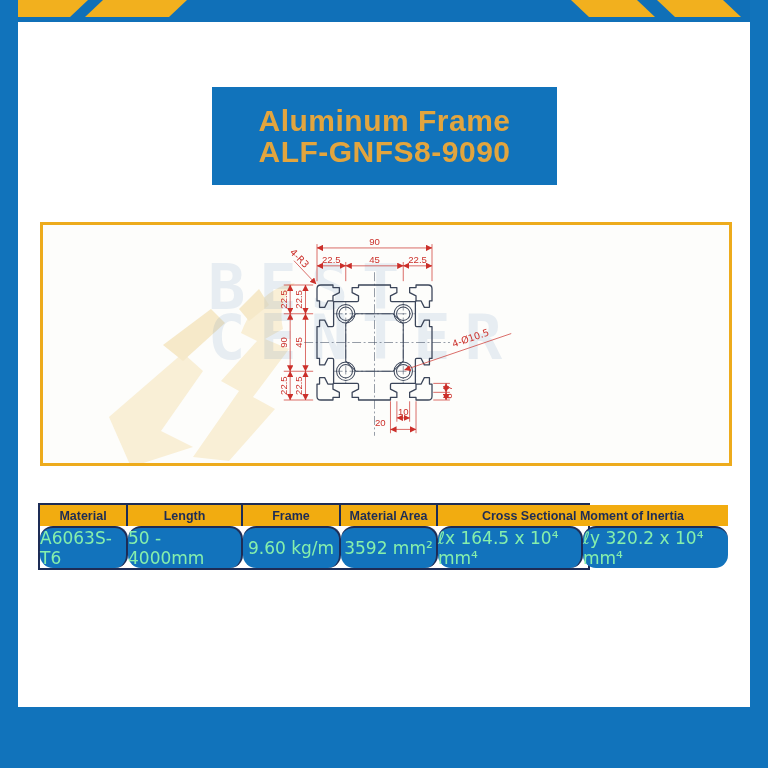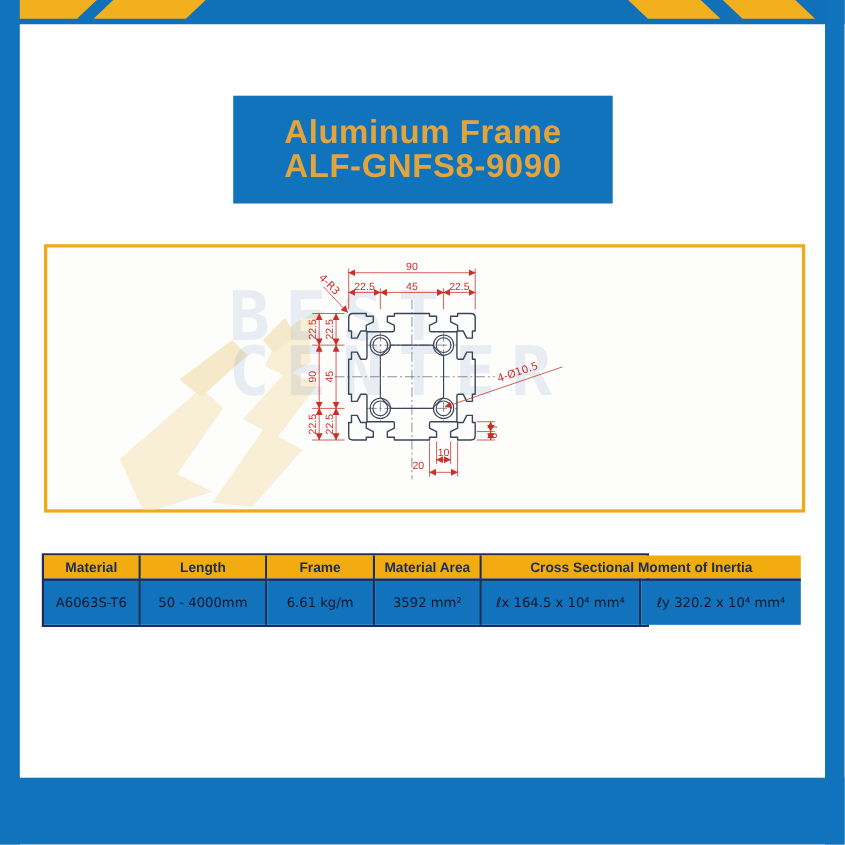--- a/index.html
+++ b/index.html
@@ -21,23 +21,23 @@
            font-weight:bold;font-size:62px;line-height:50px;letter-spacing:14px;
            color:rgba(35,100,170,0.10);white-space:nowrap;}
   .logo-svg,.draw-svg{position:absolute;left:0;top:0;}
   
   .spec-table{position:absolute;left:38px;top:503px;width:552px;border:2px solid #1d2c56;box-sizing:border-box;}
   .t-head{display:grid;grid-template-columns:88px 115px 98px 97px 290px;}
   .t-body{display:grid;grid-template-columns:88px 115px 98px 97px 145px 145px;}
   .th{height:21px;background:#f2ac10;color:#1d2c56;font-size:12.5px;font-weight:bold;
       display:flex;align-items:center;justify-content:center;border-right:2px solid #1d2c56;box-sizing:border-box;}
   .t-head .th:last-child{border-right:none;}
-  .td{height:42px;background:#1273bc;color:#0f172a;font-size:12px;
+  .td{height:42px;background:#1273bc;color:#86efac;font-size:17px;
       font-family:"DejaVu Sans",sans-serif;border-right:2px solid #1d2c56;box-sizing:border-box;
-      border-top:2px solid #1d2c56;display:flex;align-items:center;justify-content:center;}
+      border-top:2px solid #1d2c56;display:flex;align-items:center;justify-content:center;border-radius:13px;}
   .t-body .td:last-child{border-right:none;}
 </style>
 </head>
 <body>
 
 <div class="page">
 
   <div class="top-bar">
     <svg width="768" height="22">
       <rect x="0" y="0" width="768" height="22" fill="#1070b8"></rect>
@@ -179,21 +179,21 @@
     <div class="t-head">
       <div class="th">Material</div>
       <div class="th">Length</div>
       <div class="th">Frame</div>
       <div class="th">Material Area</div>
       <div class="th">Cross Sectional Moment of Inertia</div>
     </div>
     <div class="t-body">
       <div class="td">A6063S-T6</div>
       <div class="td">50 - 4000mm</div>
-      <div class="td">6.61 kg/m</div>
+      <div class="td">9.60 kg/m</div>
       <div class="td">3592  mm²</div>
       <div class="td">ℓx 164.5 x 10⁴  mm⁴</div>
       <div class="td">ℓy 320.2 x 10⁴  mm⁴</div>
     </div>
   </div>
 
   <div class="footer">
 
     
     

